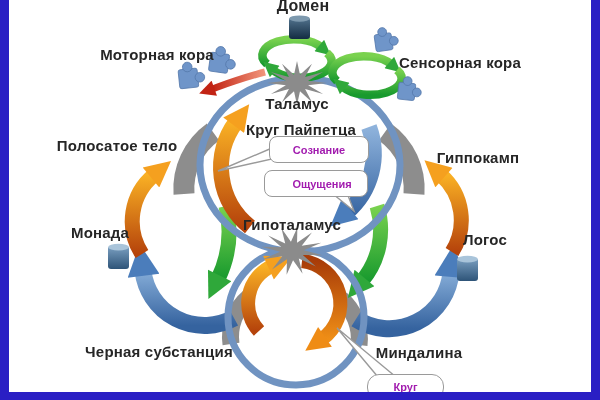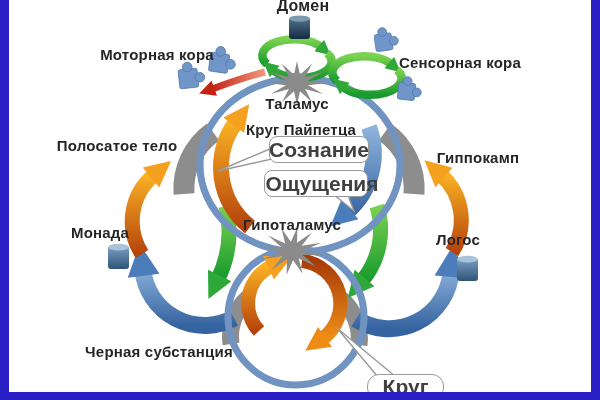--- a/index.html
+++ b/index.html
@@ -7,21 +7,21 @@
   .stage{position:absolute;left:0;top:0;width:600px;height:400px;font-weight:bold;}
   svg{position:absolute;left:0;top:0;}
   .frame{position:absolute;background:#2a1fc4;z-index:30;}
   .frame.left{left:0;top:0;width:9px;height:400px;}
   .frame.right{left:591px;top:0;width:9px;height:400px;}
   .frame.bottom{left:0;top:392px;width:600px;height:8px;}
   .lbl{position:absolute;white-space:nowrap;transform:translateX(-50%);
        font-size:15px;color:#262626;z-index:20;letter-spacing:0.2px;}
   .callout{position:absolute;z-index:21;background:#ffffff;border:1.5px solid #9a9a9a;
        border-radius:8px;display:flex;align-items:center;justify-content:center;
-       font-size:21px;color:#404040;box-sizing:border-box;}
+       font-size:11px;color:#a21caf;box-sizing:border-box;}
   .callout.big-radius{border-radius:12px;}
 </style>
 </head>
 <body>
 
 <div class="stage">
 
 <svg width="600" height="400" viewBox="0 0 600 400">
   <defs>
     <linearGradient id="gOrangeUp" x1="0" y1="0" x2="0" y2="1">
@@ -172,22 +172,23 @@
 
 <div class="lbl" style="left:303px;top:-3px;font-size:16px;">Домен</div>
 <div class="lbl" style="left:157px;top:46px;">Моторная кора</div>
 <div class="lbl" style="left:460px;top:54px;">Сенсорная кора</div>
 <div class="lbl" style="left:297px;top:95px;">Таламус</div>
 <div class="lbl" style="left:301px;top:121px;">Круг Пайпетца</div>
 <div class="lbl" style="left:117px;top:137px;">Полосатое тело</div>
 <div class="lbl" style="left:466px;top:149px;margin-left:12px;">Гиппокамп</div>
 <div class="lbl" style="left:292px;top:216px;">Гипоталамус</div>
 <div class="lbl" style="left:100px;top:224px;">Монада</div>
-<div class="lbl" style="left:458px;top:231px;">Логос</div>
+<div class="lbl" style="left:485px;top:231px;">Логос</div>
 <div class="lbl" style="left:159px;top:343px;">Черная субстанция</div>
+<div class="lbl" style="left:419px;top:344px;">Миндалина</div>
 
 <div class="callout" style="left:269px;top:136px;width:100px;height:27px;">Сознание</div>
 <div class="callout" style="left:264px;top:170px;width:104px;height:27px;padding-left:12px;">Ощущения</div>
 <div class="callout big-radius" style="left:367px;top:374px;width:77px;height:26px;">Круг</div>
 
 <div class="frame left"></div>
 <div class="frame right"></div>
 <div class="frame bottom"></div>
 
 </div>

